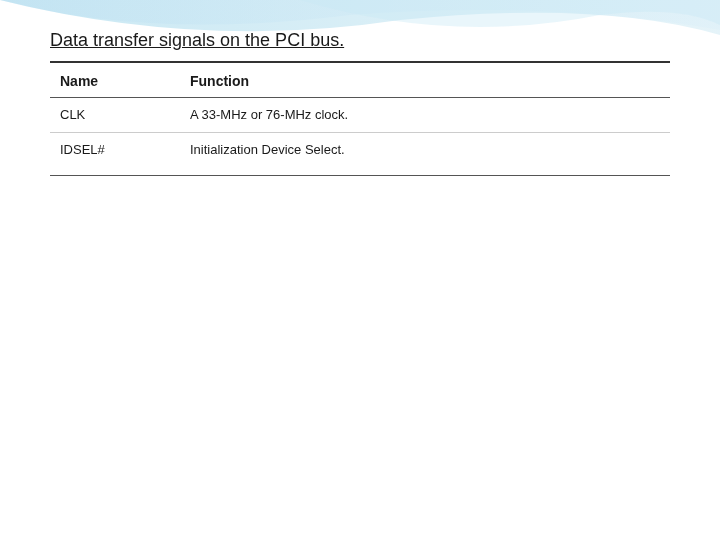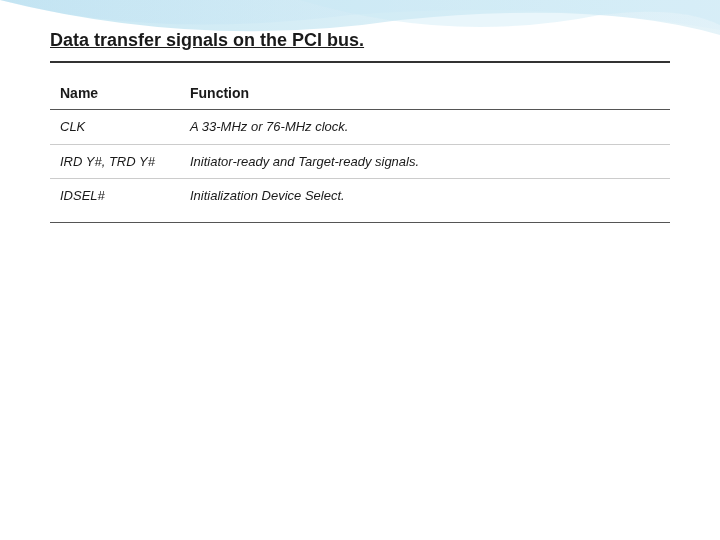--- a/index.html
+++ b/index.html
@@ -33,53 +33,52 @@
     }
 
     .content {
       position: relative;
       z-index: 1;
       padding: 30px 50px 20px 50px;
     }
 
     .page-title {
       font-size: 18px;
-      font-weight: bold;
+      font-weight: normal;
       color: #1a1a1a;
       text-decoration: underline;
       margin-bottom: 10px;
     }
 
     .divider-top {
       border: none;
       border-top: 2px solid #333;
       margin-bottom: 0;
     }
 
     table {
       width: 100%;
       border-collapse: collapse;
       font-size: 13px;
     }
 
     thead tr th {
-      padding: 22px 10px 8px 10px;
+      padding: 10px 10px 8px 10px;
       text-align: left;
       font-weight: bold;
       font-size: 14px;
       color: #1a1a1a;
       border-bottom: 1.5px solid #555;
     }
 
     tbody tr td {
       padding: 7px 10px;
       vertical-align: top;
       color: #1a1a1a;
       line-height: 1.5;
-      font-style: italic;
     }
 
     tbody tr:not(:last-child) td {
       border-bottom: 1px solid #ccc;
     }
 
     tbody tr:last-child td {
       border-bottom: 1.5px solid #555;
       padding-bottom: 16px;
     }
@@ -128,23 +127,19 @@
         <th class="col-name">Name</th>
         <th class="col-function">Function</th>
       </tr>
     </thead>
     <tbody id="table-body">
     <tr>
           <td class="col-name">CLK</td>
           <td class="col-function">A  33-MHz   or  76-MHz    clock.</td>
         </tr>
         <tr>
-          <td class="col-name">IRD Y#,   TRD Y#</td>
-          <td class="col-function">Initiator-ready    and    Target-ready  signals.</td>
-        </tr>
-        <tr>
           <td class="col-name">IDSEL#</td>
           <td class="col-function">Initialization      Device   Select.</td>
         </tr>
       </tbody>
   </table>
 
 </div>
 
 </body></html>

